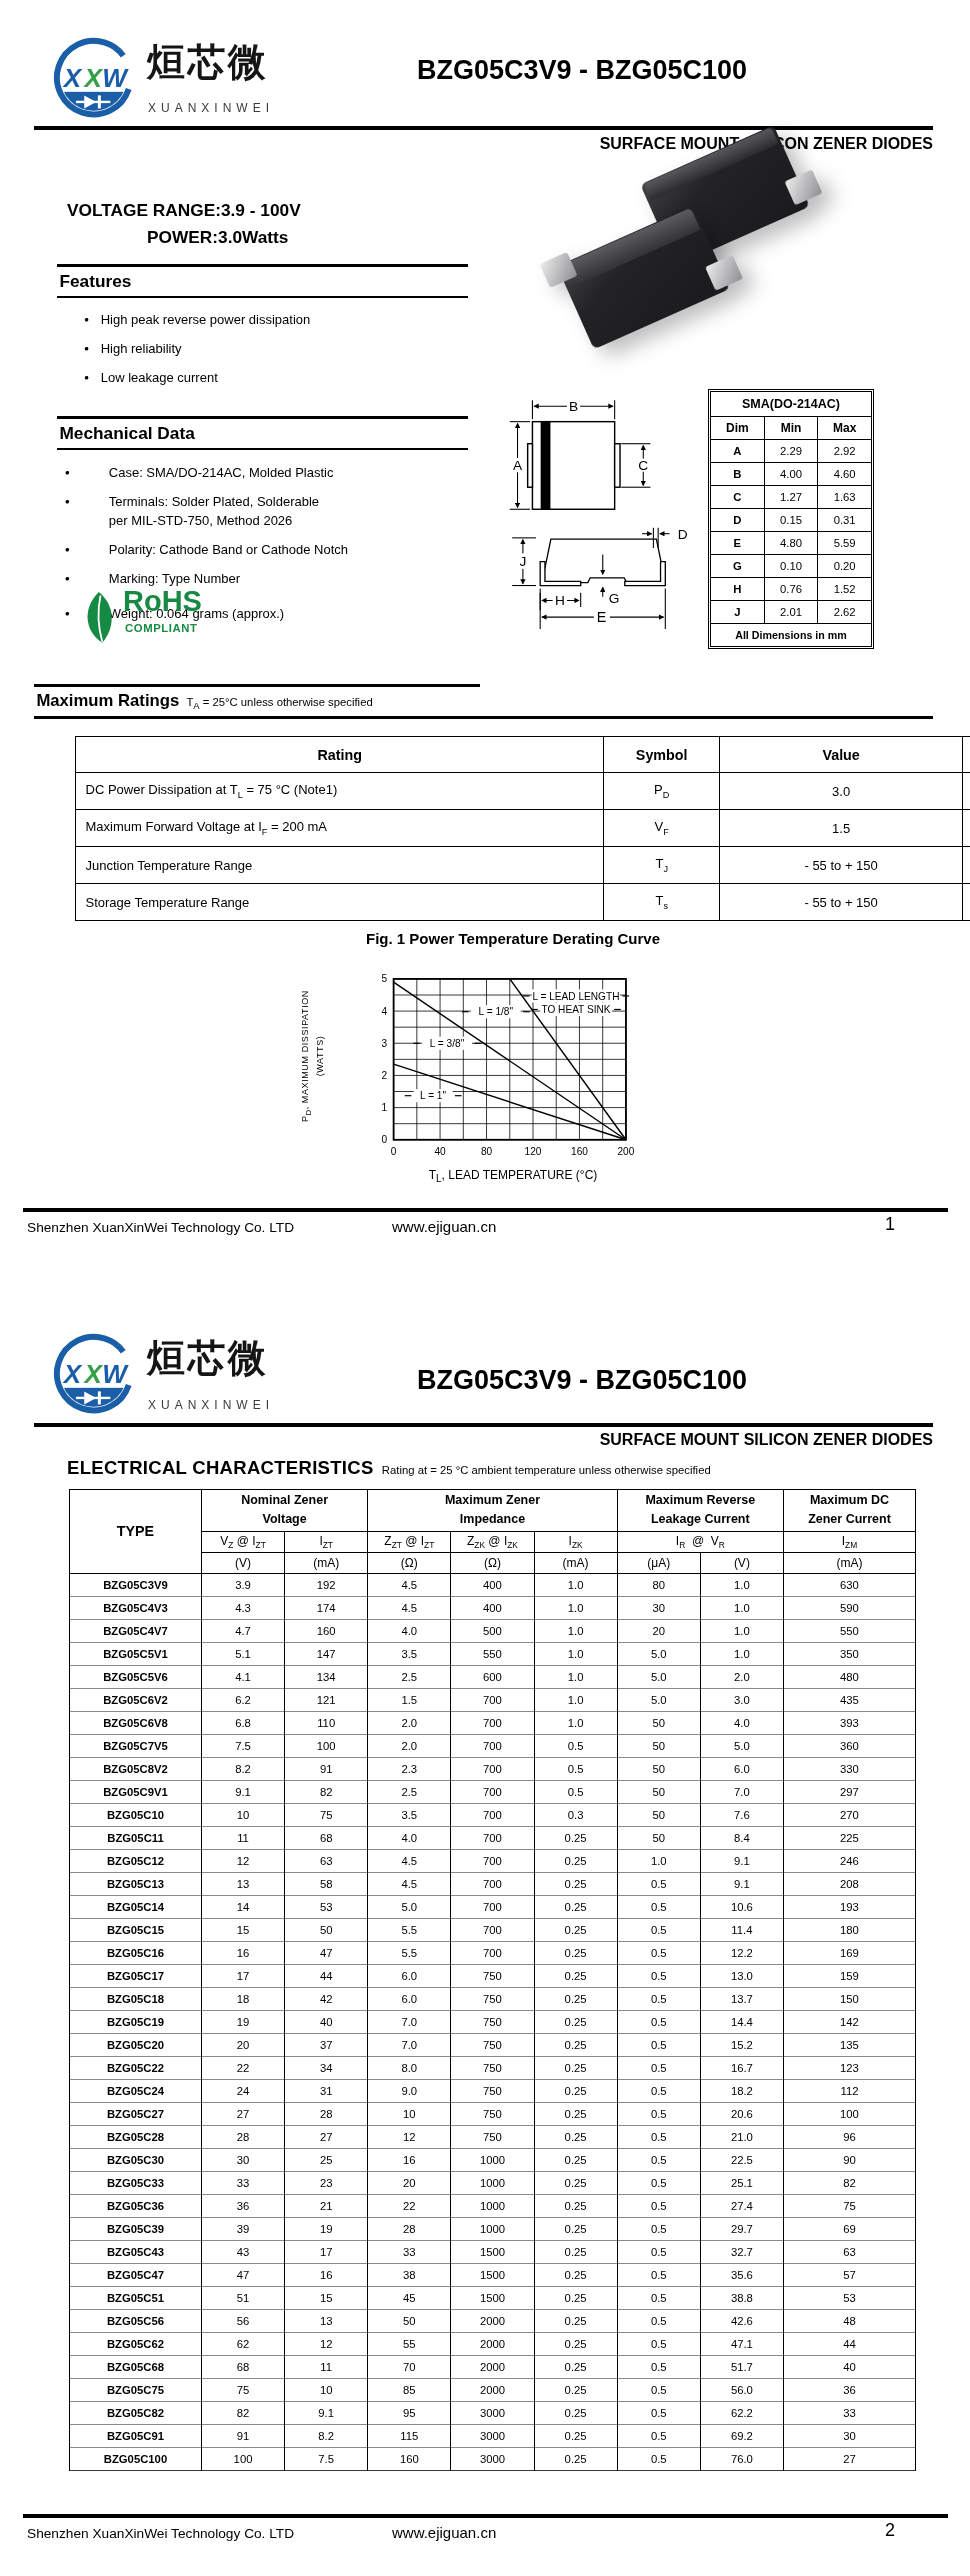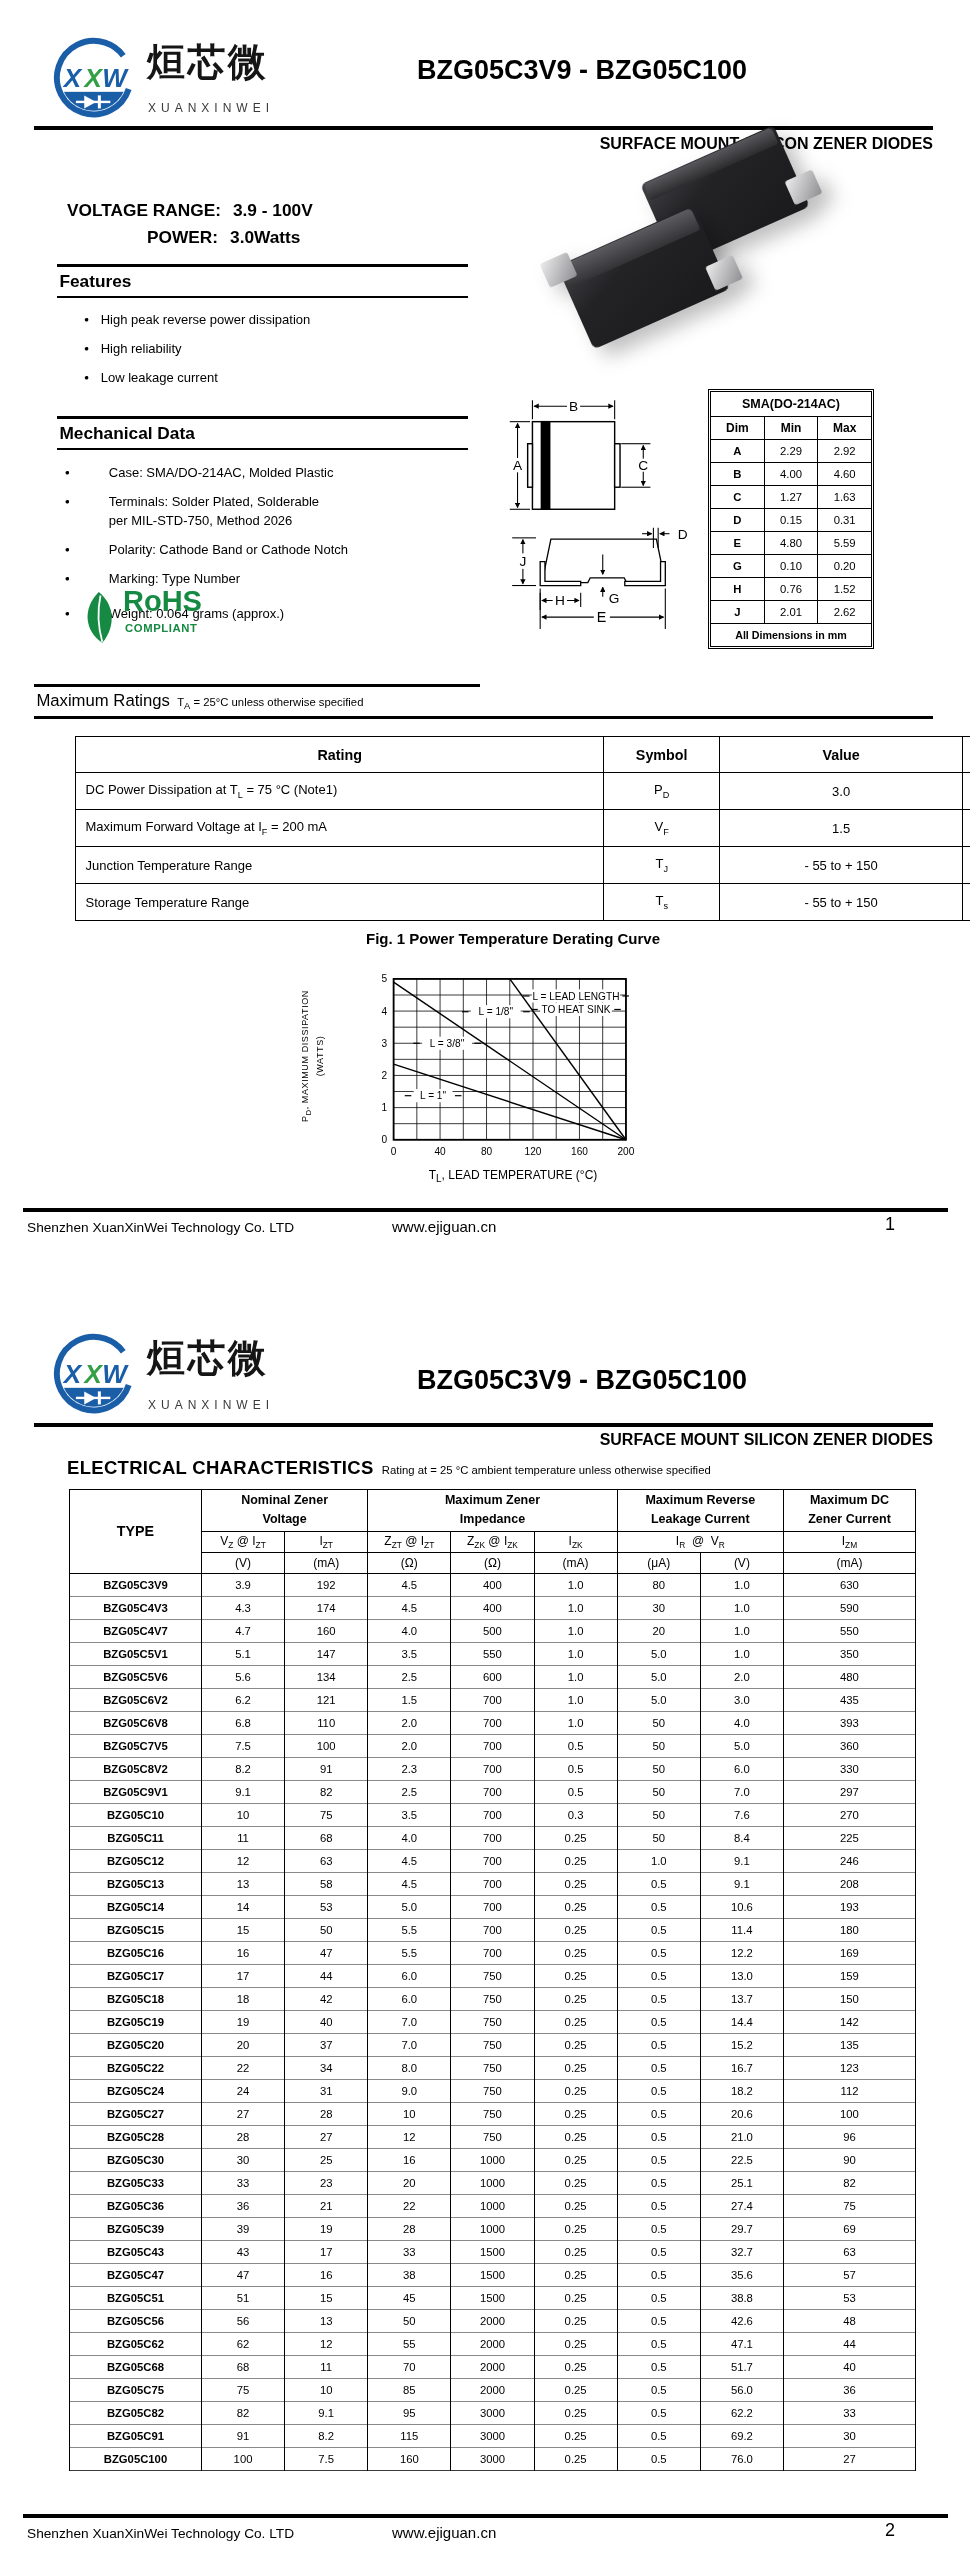--- a/index.html
+++ b/index.html
@@ -14,21 +14,21 @@
 
   
   .brand-cn{font-size:38px;font-weight:700;letter-spacing:2.4px;color:#151515;line-height:1;}
   .brand-en{font-size:12px;letter-spacing:5px;color:#3a3a3a;font-weight:500;}
   .doc-title{width:516px;font-size:27px;font-weight:bold;letter-spacing:0px;white-space:nowrap;}
   .title-rule{width:899px;height:3.6px;background:#000;}
   .doc-subtitle{width:516px;text-align:right;font-size:16px;font-weight:bold;white-space:nowrap;}
 
   
   .specline{font-size:17.3px;font-weight:bold;white-space:nowrap;}
-  .specline .sp{margin-left:12px;}
+  .specline .sp{}
 
   
   .sec-rule-thick{height:3px;background:#000;}
   .sec-rule-thin{height:1.8px;background:#000;}
   .sec-h{font-size:17.3px;font-weight:bold;margin:3.6px 0 4.8px 2.4px;}
   .blist{list-style:none;margin:0;padding:0;}
   .blist li{position:relative;font-size:13px;margin-bottom:10px;white-space:pre-line;line-height:1.45;}
   .feat li{padding-left:16.7px;}
   .feat li::before{content:"●";position:absolute;left:0;top:1.8px;font-size:8.3px;}
   .mech li{padding-left:44px;}
@@ -47,21 +47,21 @@
   
   table.dims{border-collapse:collapse;width:162px;background:#fff;border:1.8px solid #000;outline:0.6px solid #000;outline-offset:1.2px;table-layout:fixed;}
   table.dims th,table.dims td{border:0.9px solid #000;text-align:center;font-size:11.3px;padding:0;height:22px;}
   table.dims .dims-title{font-size:12.5px;font-weight:bold;height:24px;}
   table.dims thead tr:nth-child(2) th{font-size:12px;}
   table.dims td.c0{font-weight:bold;}
   table.dims tfoot td{font-size:10.7px;font-weight:bold;height:21.5px;}
 
   
   .mr-head{display:flex;align-items:baseline;}
-  .mr-title{font-size:16.7px;font-weight:normal;margin-right:7.2px;}
+  .mr-title{font-size:16.7px;font-weight:bold;margin-right:7.2px;}
   .mr-cond{font-size:11.3px;}
   table.ratings{border-collapse:collapse;width:948px;border:1.5px solid #000;table-layout:fixed;}
   table.ratings th{border:0.9px solid #000;font-size:14.3px;font-weight:bold;height:33px;}
   table.ratings td{border:0.9px solid #000;font-size:13px;text-align:center;height:34px;}
   table.ratings td.c0{text-align:left;padding-left:9.5px;}
   table.ratings sub,table.elec sub{font-size:70%;}
 
   
   .fig-title{width:334px;text-align:center;font-size:15px;font-weight:bold;}
   .ylab{width:176px;transform:rotate(-90deg);transform-origin:0 0;text-align:center;font-size:9px;letter-spacing:0.6px;line-height:1.5;}
@@ -529,21 +529,21 @@
           <td class="gsep">147</td>
           <td>3.5</td>
           <td>550</td>
           <td class="gsep">1.0</td>
           <td>5.0</td>
           <td class="gsep">1.0</td>
           <td>350</td>
         </tr>
         <tr>
           <td class="c0 gsep">BZG05C5V6</td>
-          <td>5.6</td>
+          <td>4.1</td>
           <td class="gsep">134</td>
           <td>2.5</td>
           <td>600</td>
           <td class="gsep">1.0</td>
           <td>5.0</td>
           <td class="gsep">2.0</td>
           <td>480</td>
         </tr>
         <tr>
           <td class="c0 gsep">BZG05C6V2</td>

